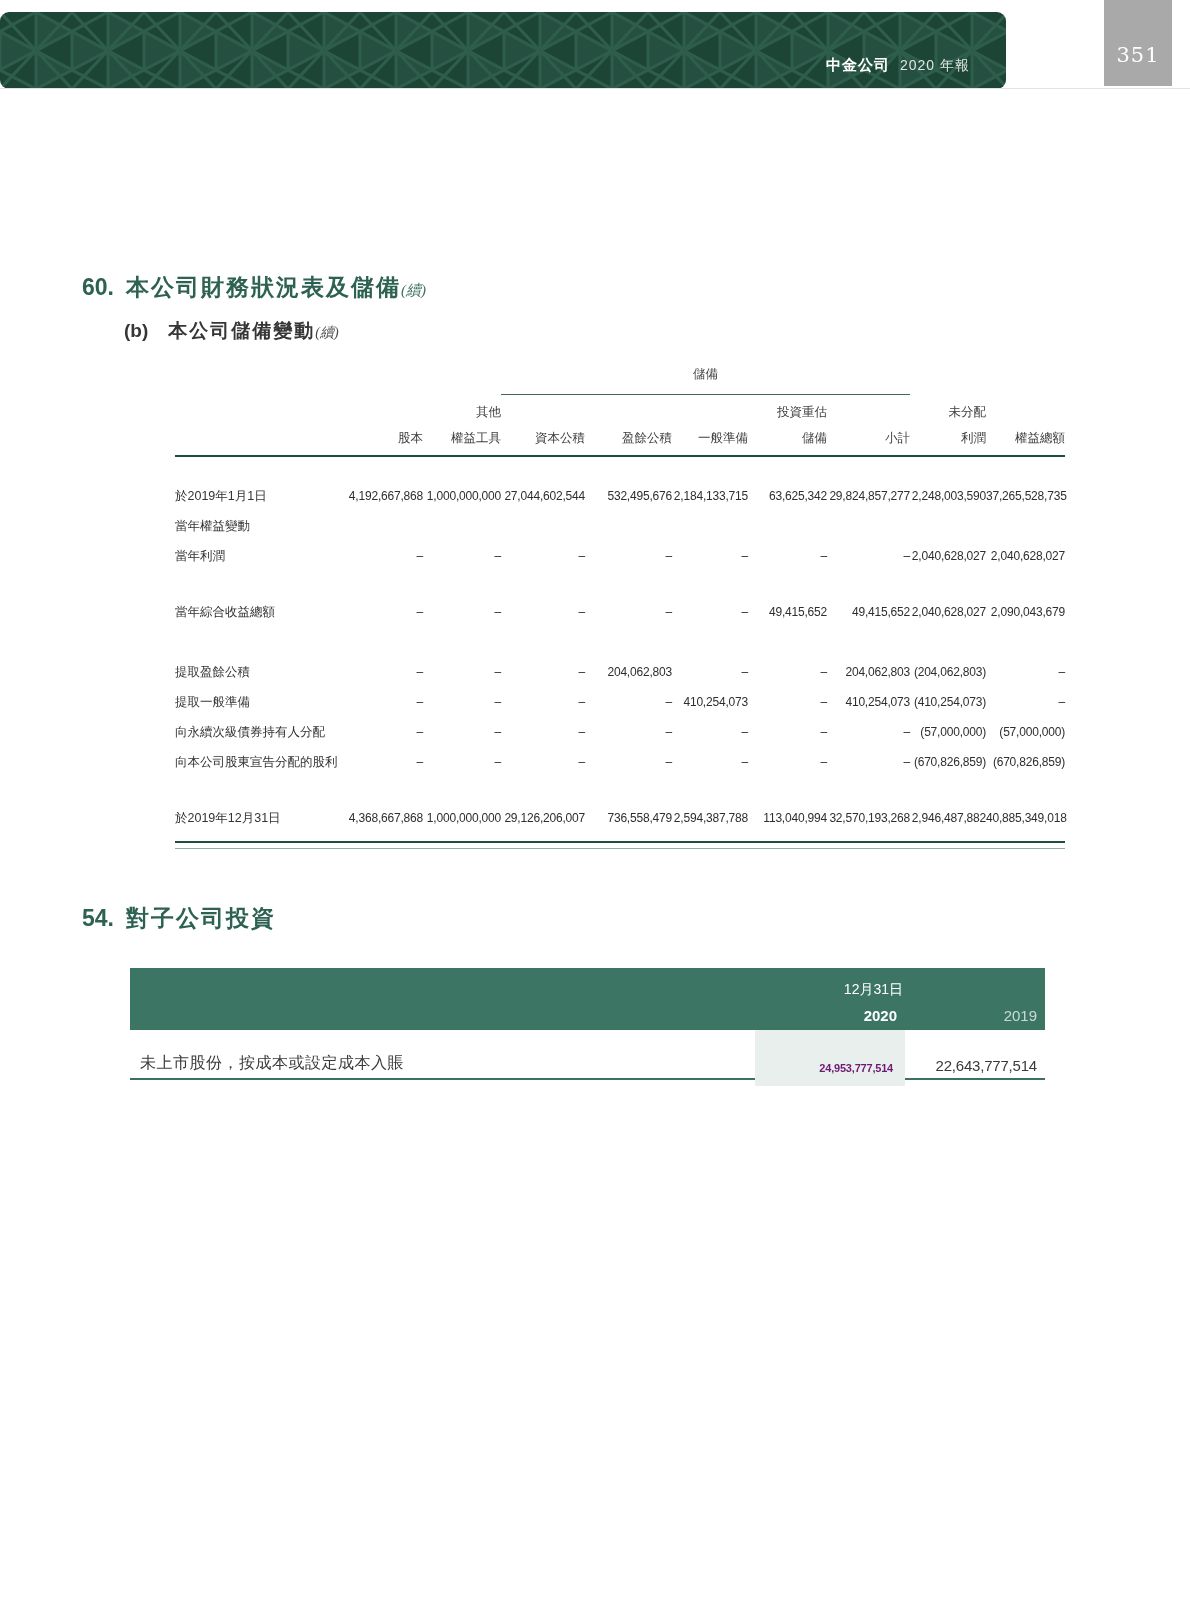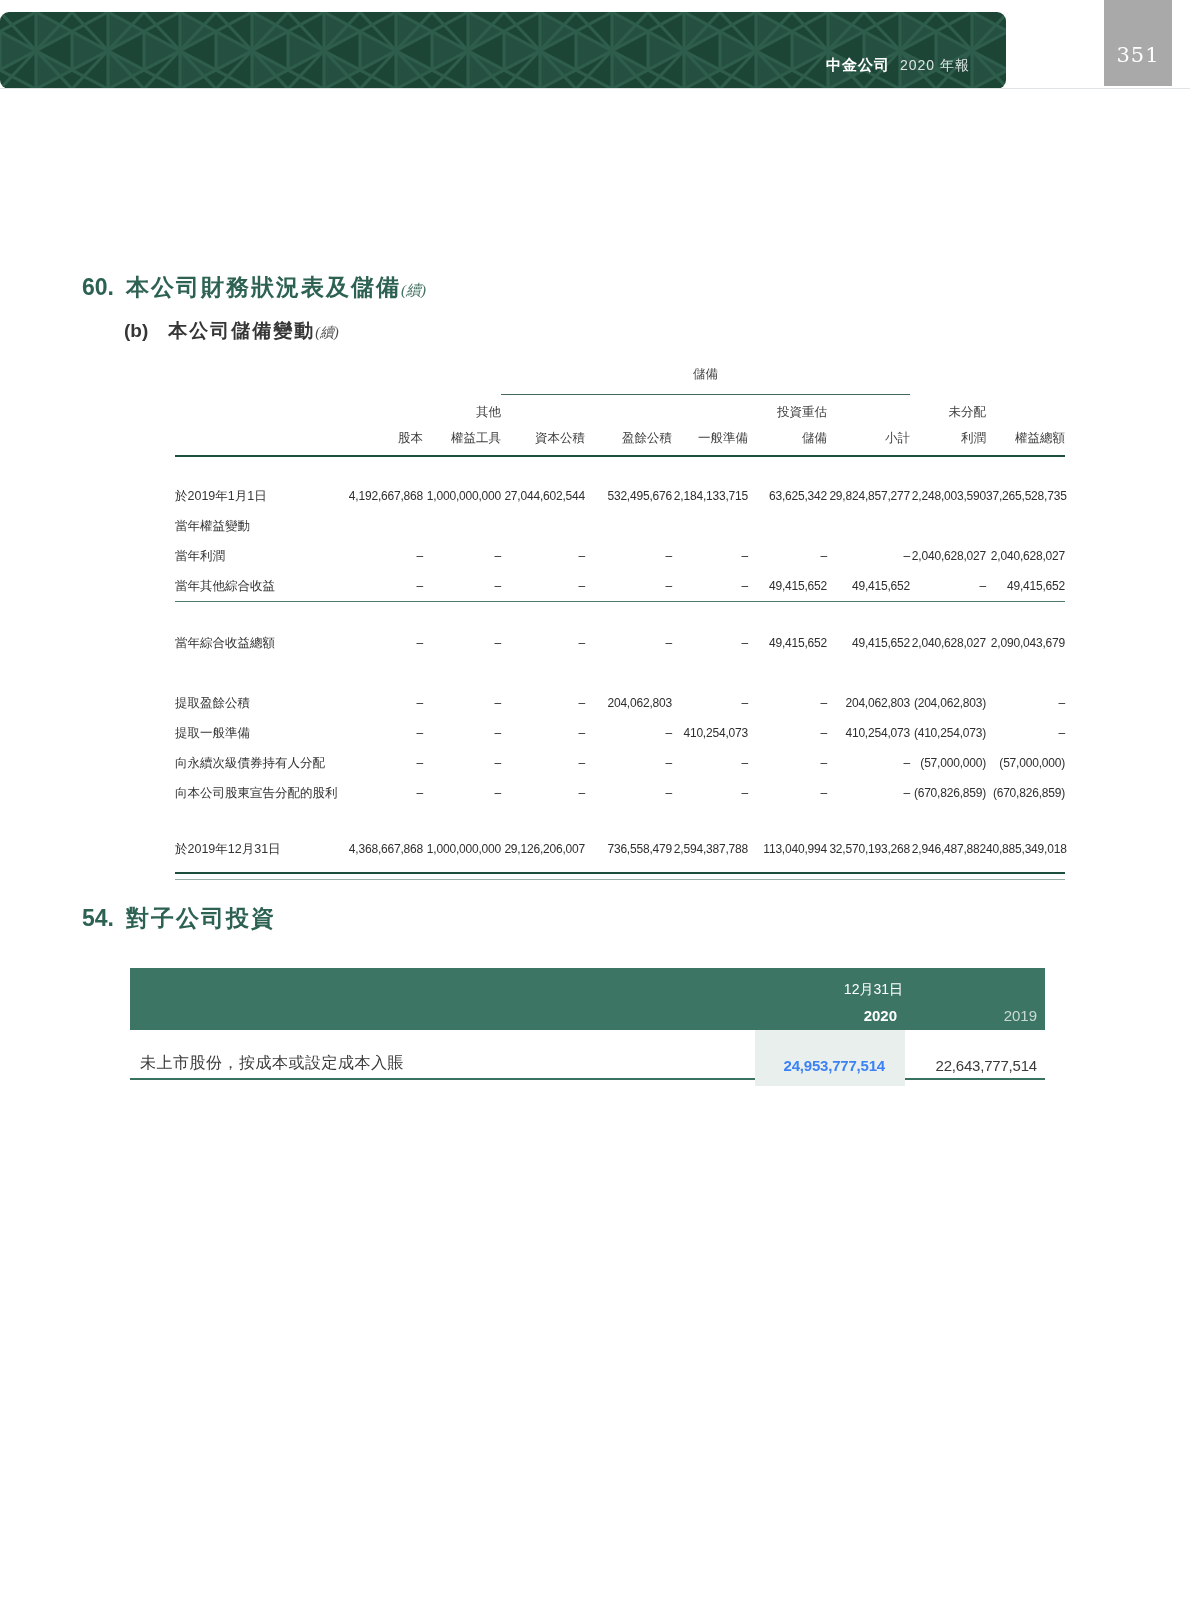--- a/index.html
+++ b/index.html
@@ -50,21 +50,21 @@
   .t61{position:absolute;left:130px;top:968px;width:915px;}
   .t61-grid{display:grid;grid-template-columns:1fr 150px 140px;}
   .t61-hdr{background:#3d7565;height:62px;box-sizing:border-box;padding-top:9px;}
   .t61-hdr .date{grid-column:2;text-align:right;font-size:14px;color:#ffffff;padding-right:2px;line-height:24px;}
   .t61-hdr .y2020{grid-column:2;text-align:right;font-size:15px;font-weight:bold;color:#ffffff;padding-right:8px;line-height:24px;}
   .t61-hdr .y2019{grid-column:3;text-align:right;font-size:15px;color:rgba(255,255,255,0.72);padding-right:8px;line-height:24px;}
   .t61-body{position:relative;height:48px;border-bottom:2px solid #3a7262;}
   .t61-shade{position:absolute;right:140px;top:0;width:150px;height:56px;background:#e9efec;z-index:0;}
   .t61-row{position:relative;z-index:1;display:grid;grid-template-columns:1fr 150px 140px;align-items:end;height:46px;}
   .t61-row .lbl{padding-left:10px;font-size:16px;color:#3a3a3a;letter-spacing:0.5px;padding-bottom:2px;}
-  .t61-row .vcur{text-align:right;font-size:15px;font-weight:bold;color:#3b82f6;padding-right:20px;padding-bottom:2px;letter-spacing:-0.2px;}
+  .t61-row .vcur{text-align:right;font-size:11px;font-weight:bold;color:#701a75;padding-right:12px;padding-bottom:2px;letter-spacing:-0.2px;}
   .t61-row .vpri{text-align:right;font-size:15px;color:#3a3a3a;padding-right:8px;padding-bottom:2px;letter-spacing:-0.2px;}
 </style>
 </head>
 <body>
 
 <div class="page">
 
   <div class="banner">
     <svg width="1097" height="77">
       <defs>
@@ -181,32 +181,20 @@
           <td>–</td>
           <td>–</td>
           <td>–</td>
           <td>–</td>
           <td>–</td>
           <td>–</td>
           <td>–</td>
           <td>2,040,628,027</td>
           <td>2,040,628,027</td>
         </tr>
-        <tr class="rule">
-          <td class="lbl">當年其他綜合收益</td>
-          <td>–</td>
-          <td>–</td>
-          <td>–</td>
-          <td>–</td>
-          <td>–</td>
-          <td>49,415,652</td>
-          <td>49,415,652</td>
-          <td>–</td>
-          <td>49,415,652</td>
-        </tr>
         <tr class="sp26">
             <td colspan="10"></td>
           </tr>
         <tr>
           <td class="lbl">當年綜合收益總額</td>
           <td>–</td>
           <td>–</td>
           <td>–</td>
           <td>–</td>
           <td>–</td>

